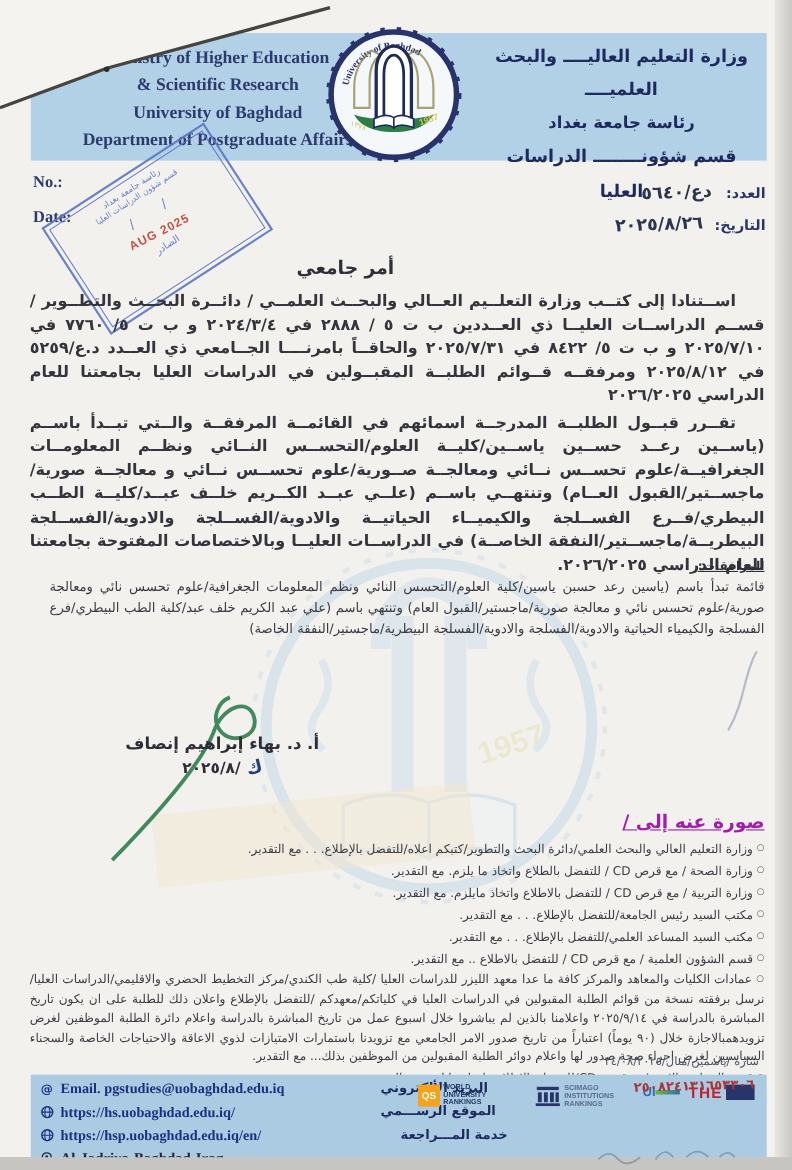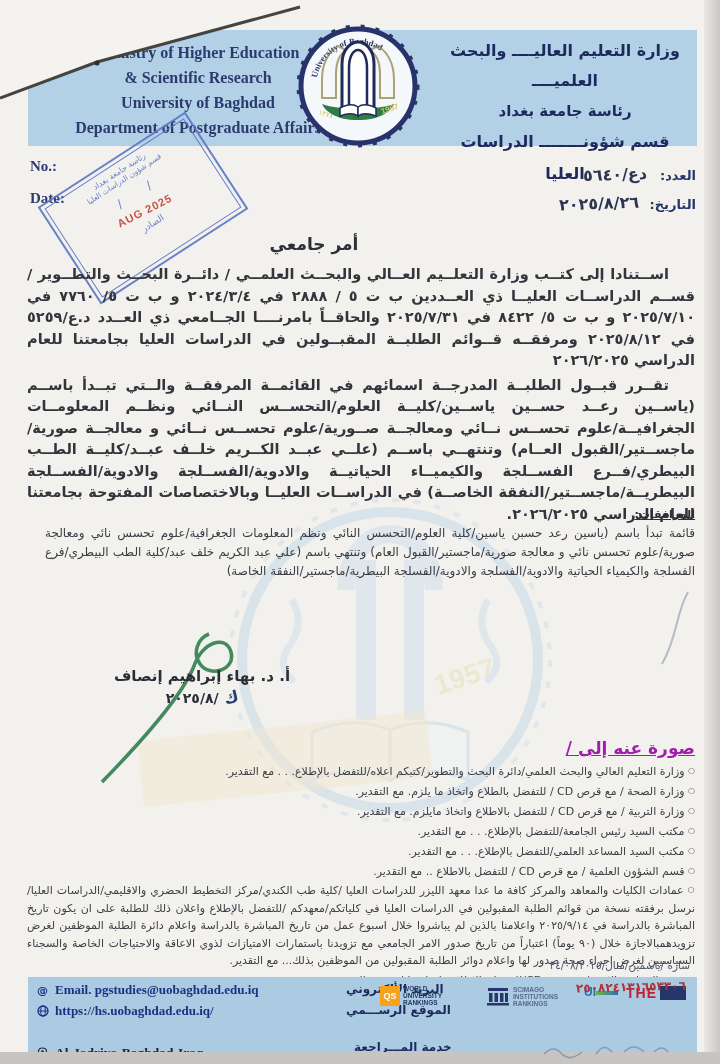--- a/index.html
+++ b/index.html
@@ -207,33 +207,43 @@
     <div class="f-row" style="top:24px;">
       <span class="f-ico">
         <svg width="12" height="12" viewBox="0 0 12 12">
             <circle cx="6" cy="6" r="5" fill="none" stroke="#1d3080" stroke-width="1.3"></circle>
             <ellipse cx="6" cy="6" rx="2.3" ry="5" fill="none" stroke="#1d3080" stroke-width="1"></ellipse>
             <line x1="1" y1="6" x2="11" y2="6" stroke="#1d3080" stroke-width="1"></line>
           </svg>
       </span>
       <span class="f-url">https://hs.uobaghdad.edu.iq/</span>
     </div>
+    <div class="f-row" style="top:45px;">
+      <span class="f-ico">
+        <svg width="12" height="12" viewBox="0 0 12 12">
+            <circle cx="6" cy="6" r="5" fill="none" stroke="#1d3080" stroke-width="1.3"></circle>
+            <ellipse cx="6" cy="6" rx="2.3" ry="5" fill="none" stroke="#1d3080" stroke-width="1"></ellipse>
+            <line x1="1" y1="6" x2="11" y2="6" stroke="#1d3080" stroke-width="1"></line>
+          </svg>
+      </span>
+      <span class="f-url">https://hsp.uobaghdad.edu.iq/en/</span>
+    </div>
     <div class="f-row" style="top:66px;">
       <span class="f-ico">
         <svg width="11" height="12" viewBox="0 0 11 12">
             <path d="M5.5 1 C8 1 9.5 2.8 9.5 4.8 C9.5 7 5.5 11 5.5 11 C5.5 11 1.5 7 1.5 4.8 C1.5 2.8 3 1 5.5 1 Z" fill="none" stroke="#22263f" stroke-width="1.2"></path>
             <circle cx="5.5" cy="4.6" r="1.3" fill="#22263f"></circle>
           </svg>
       </span>
       <span class="f-url bold">Al-Jadriya-Baghdad-Iraq</span>
     </div>
 
     <span class="f-lbl" style="left:318px;top:5px;">البريد الألكتروني</span>
     <span class="f-lbl" style="left:318px;top:26px;">الموقع الرســـمي</span>
-    <span class="f-lbl" style="left:326px;top:47px;margin-top:16px;">خدمة المـــراجعة</span>
+    <span class="f-lbl" style="left:336px;top:47px;">خدمة المـــراجعة</span>
 
     <div class="logo" style="left:352px;">
       <span class="qsbox">QS</span>
       <span class="stack">WORLD UNIVERSITY RANKINGS</span>
     </div>
     <div class="logo" style="left:458px;">
       <span>
         <svg width="24" height="22" viewBox="0 0 24 22">
             <rect x="2" y="3" width="20" height="3" fill="#28356b"></rect>
             <rect x="3" y="8" width="3.5" height="9" fill="#28356b"></rect>

